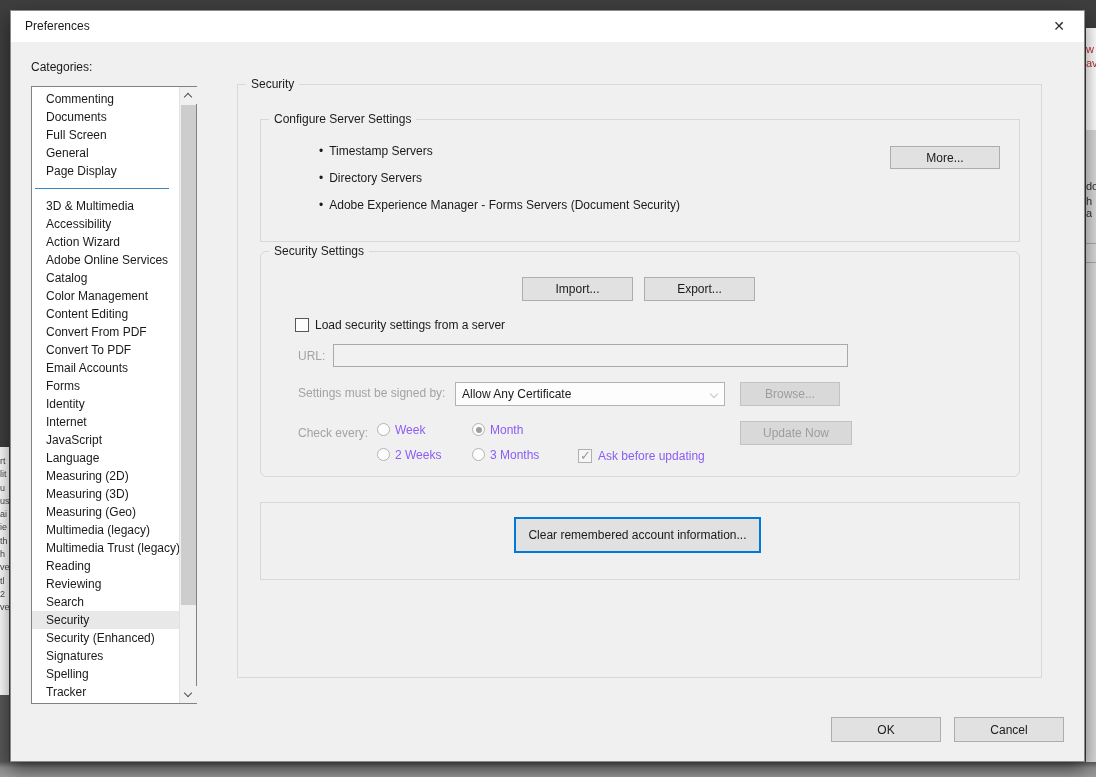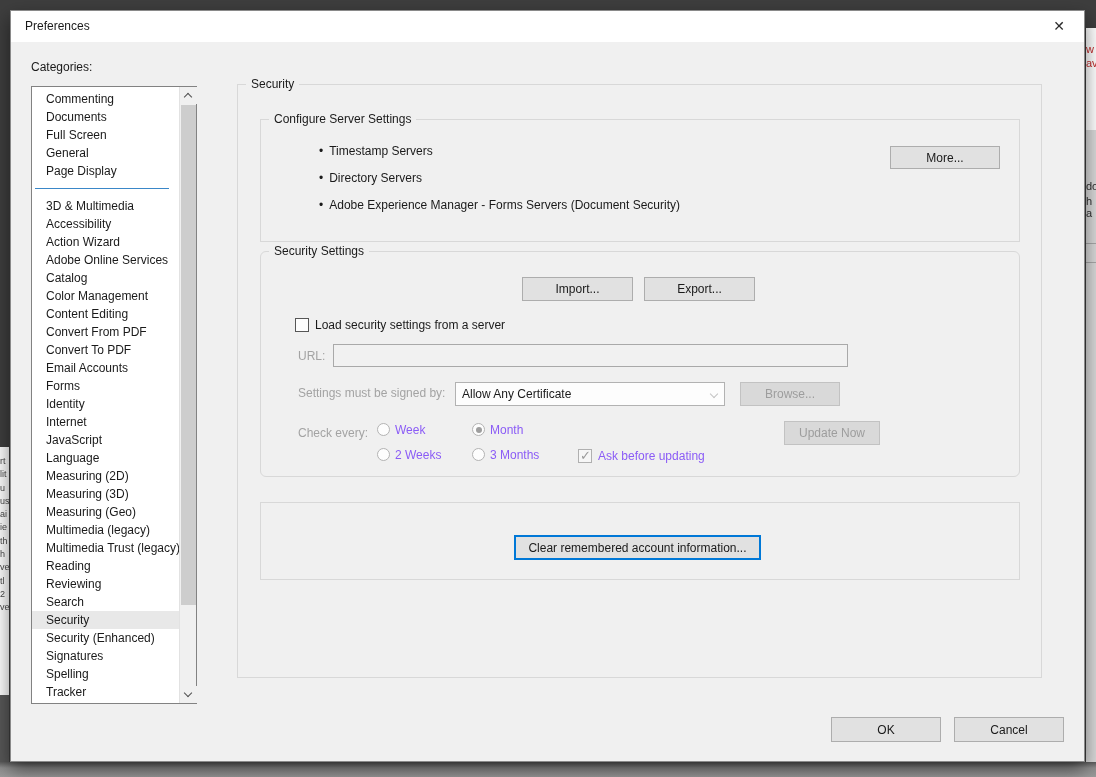--- a/index.html
+++ b/index.html
@@ -211,23 +211,23 @@
       <span class="ctl-text dis-text" style="left:229px; top:171px;">Month</span>
 
       <span class="radio" style="left:116px; top:196px;"></span>
       <span class="ctl-text dis-text" style="left:134px; top:196px;">2 Weeks</span>
       <span class="radio" style="left:211px; top:196px;"></span>
       <span class="ctl-text dis-text" style="left:229px; top:196px;">3 Months</span>
 
       <span class="checkbox disabled checked" style="left:317px; top:197px;"></span>
       <span class="ctl-text dis-text" style="left:337px; top:197px;">Ask before updating</span>
 
-      <div class="btn disabled" style="left:479px; top:169px; width:96px; height:24px;margin-left:44px;">Update Now</div>
+      <div class="btn disabled" style="left:479px; top:169px; width:112px; height:24px;">Update Now</div>
     </div>
 
     <div class="fs" style="left:22px; top:417px; width:760px; height:78px;">
-      <div class="btn focused" style="left:253px; top:32px; width:247px; height:25px;">Clear remembered account information...</div>
+      <div class="btn focused" style="left:253px; top:14px; width:247px; height:36px;">Clear remembered account information...</div>
     </div>
   </div>
 
   <div class="btn" style="left:820px; top:706px; width:110px; height:25px;">OK</div>
   <div class="btn" style="left:943px; top:706px; width:110px; height:25px;">Cancel</div>
 </div>
 
 </body></html>

